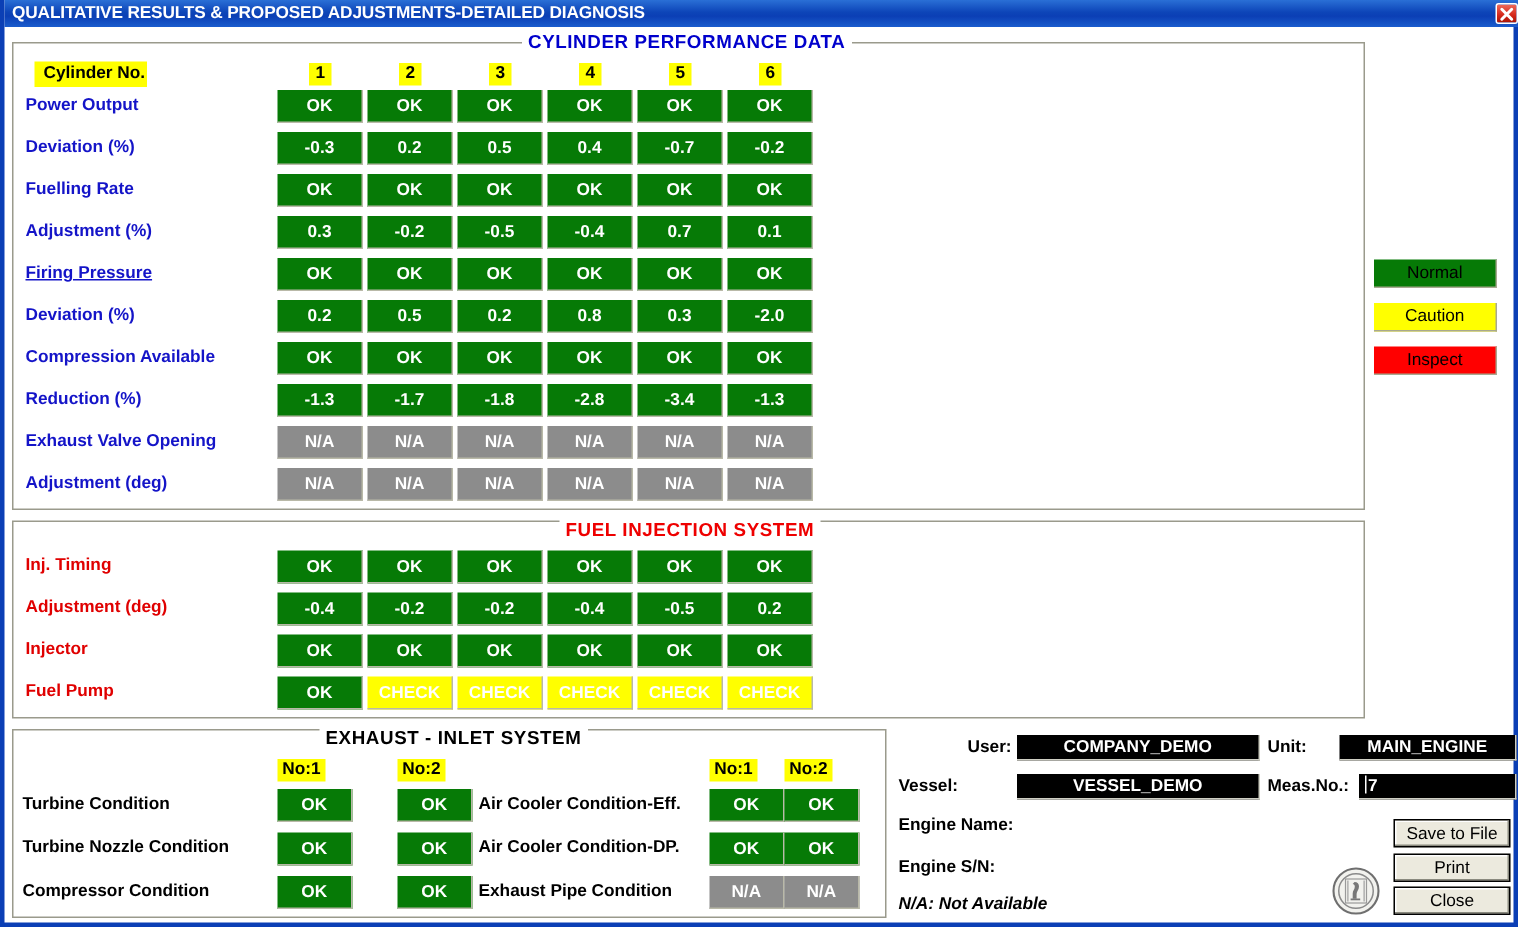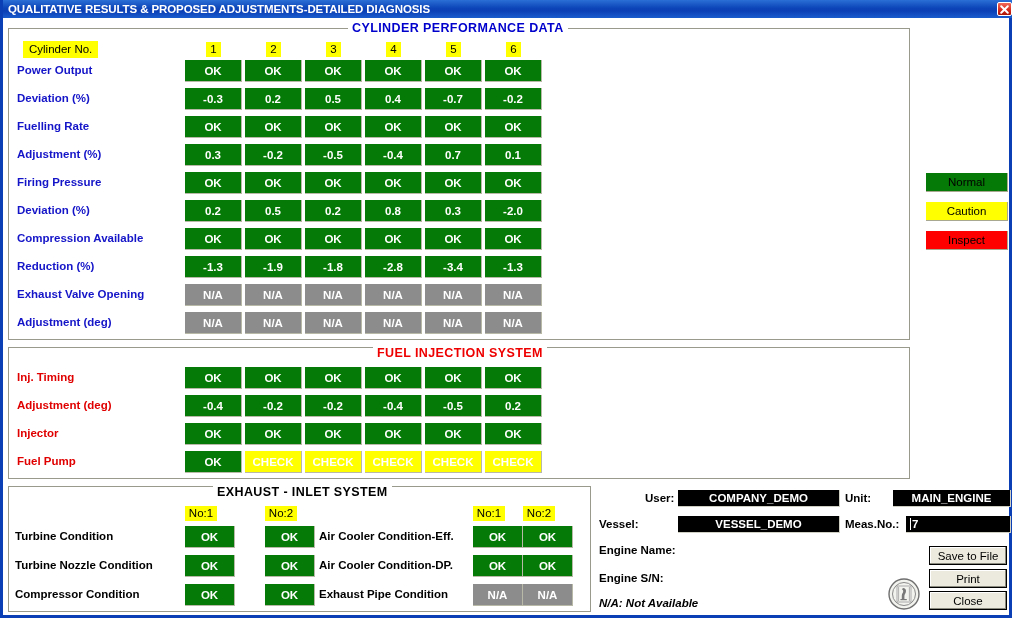--- a/index.html
+++ b/index.html
@@ -94,40 +94,39 @@
   .c-ok    { background: #067a06; }
   .c-na    { background: #8c8c8c; }
   .c-check { background: #ffff00; }
 
   
   .hl {
     position: absolute;
     background: #ffff00;
     color: #000000;
     font-size: 11.5px;
-    font-weight: normal;
+    font-weight: bold;
     line-height: 15px;
     text-align: center;
     white-space: nowrap;
     box-sizing: border-box;
   }
   .hl-left { text-align: left; padding: 0 6px; }
 
   
   .legend-box {
     position: absolute;
     width: 82px; height: 19px;
     line-height: 19px;
     text-align: center;
     font-size: 11.5px;
     color: #000000;
     box-sizing: border-box;
     border-right: 1px solid #a8a890;
     border-bottom: 1px solid #a8a890;
-    margin-left: 10px;
   }
 
   
   .info-label {
     position: absolute;
     font-size: 11.5px;
     font-weight: bold;
     color: #000000;
     white-space: nowrap;
   }
@@ -234,21 +233,21 @@
       <div class="cell c-ok" style="left: 362px; top: 116px;">OK</div>
       <div class="cell c-ok" style="left: 422px; top: 116px;">OK</div>
       <div class="cell c-ok" style="left: 482px; top: 116px;">OK</div>
       <div class="rowlabel lbl-blue" style="left: 14px; top: 148px;">Adjustment  (%)</div>
       <div class="cell c-ok" style="left: 182px; top: 144px;">0.3</div>
       <div class="cell c-ok" style="left: 242px; top: 144px;">-0.2</div>
       <div class="cell c-ok" style="left: 302px; top: 144px;">-0.5</div>
       <div class="cell c-ok" style="left: 362px; top: 144px;">-0.4</div>
       <div class="cell c-ok" style="left: 422px; top: 144px;">0.7</div>
       <div class="cell c-ok" style="left: 482px; top: 144px;">0.1</div>
-      <div class="rowlabel lbl-blue" style="left: 14px; top: 176px;">Firing Pressure</div>
+      <div class="rowlabel lbl-blue" style="left: 14px; top: 176px; text-decoration: underline;">Firing Pressure</div>
       <div class="cell c-ok" style="left: 182px; top: 172px;">OK</div>
       <div class="cell c-ok" style="left: 242px; top: 172px;">OK</div>
       <div class="cell c-ok" style="left: 302px; top: 172px;">OK</div>
       <div class="cell c-ok" style="left: 362px; top: 172px;">OK</div>
       <div class="cell c-ok" style="left: 422px; top: 172px;">OK</div>
       <div class="cell c-ok" style="left: 482px; top: 172px;">OK</div>
       <div class="rowlabel lbl-blue" style="left: 14px; top: 204px;">Deviation (%)</div>
       <div class="cell c-ok" style="left: 182px; top: 200px;">0.2</div>
       <div class="cell c-ok" style="left: 242px; top: 200px;">0.5</div>
       <div class="cell c-ok" style="left: 302px; top: 200px;">0.2</div>
@@ -257,21 +256,21 @@
       <div class="cell c-ok" style="left: 482px; top: 200px;">-2.0</div>
       <div class="rowlabel lbl-blue" style="left: 14px; top: 232px;">Compression Available</div>
       <div class="cell c-ok" style="left: 182px; top: 228px;">OK</div>
       <div class="cell c-ok" style="left: 242px; top: 228px;">OK</div>
       <div class="cell c-ok" style="left: 302px; top: 228px;">OK</div>
       <div class="cell c-ok" style="left: 362px; top: 228px;">OK</div>
       <div class="cell c-ok" style="left: 422px; top: 228px;">OK</div>
       <div class="cell c-ok" style="left: 482px; top: 228px;">OK</div>
       <div class="rowlabel lbl-blue" style="left: 14px; top: 260px;">Reduction (%)</div>
       <div class="cell c-ok" style="left: 182px; top: 256px;">-1.3</div>
-      <div class="cell c-ok" style="left: 242px; top: 256px;">-1.9</div>
+      <div class="cell c-ok" style="left: 242px; top: 256px;">-1.7</div>
       <div class="cell c-ok" style="left: 302px; top: 256px;">-1.8</div>
       <div class="cell c-ok" style="left: 362px; top: 256px;">-2.8</div>
       <div class="cell c-ok" style="left: 422px; top: 256px;">-3.4</div>
       <div class="cell c-ok" style="left: 482px; top: 256px;">-1.3</div>
       <div class="rowlabel lbl-blue" style="left: 14px; top: 288px;">Exhaust Valve Opening</div>
       <div class="cell c-na" style="left: 182px; top: 284px;">N/A</div>
       <div class="cell c-na" style="left: 242px; top: 284px;">N/A</div>
       <div class="cell c-na" style="left: 302px; top: 284px;">N/A</div>
       <div class="cell c-na" style="left: 362px; top: 284px;">N/A</div>
       <div class="cell c-na" style="left: 422px; top: 284px;">N/A</div>

